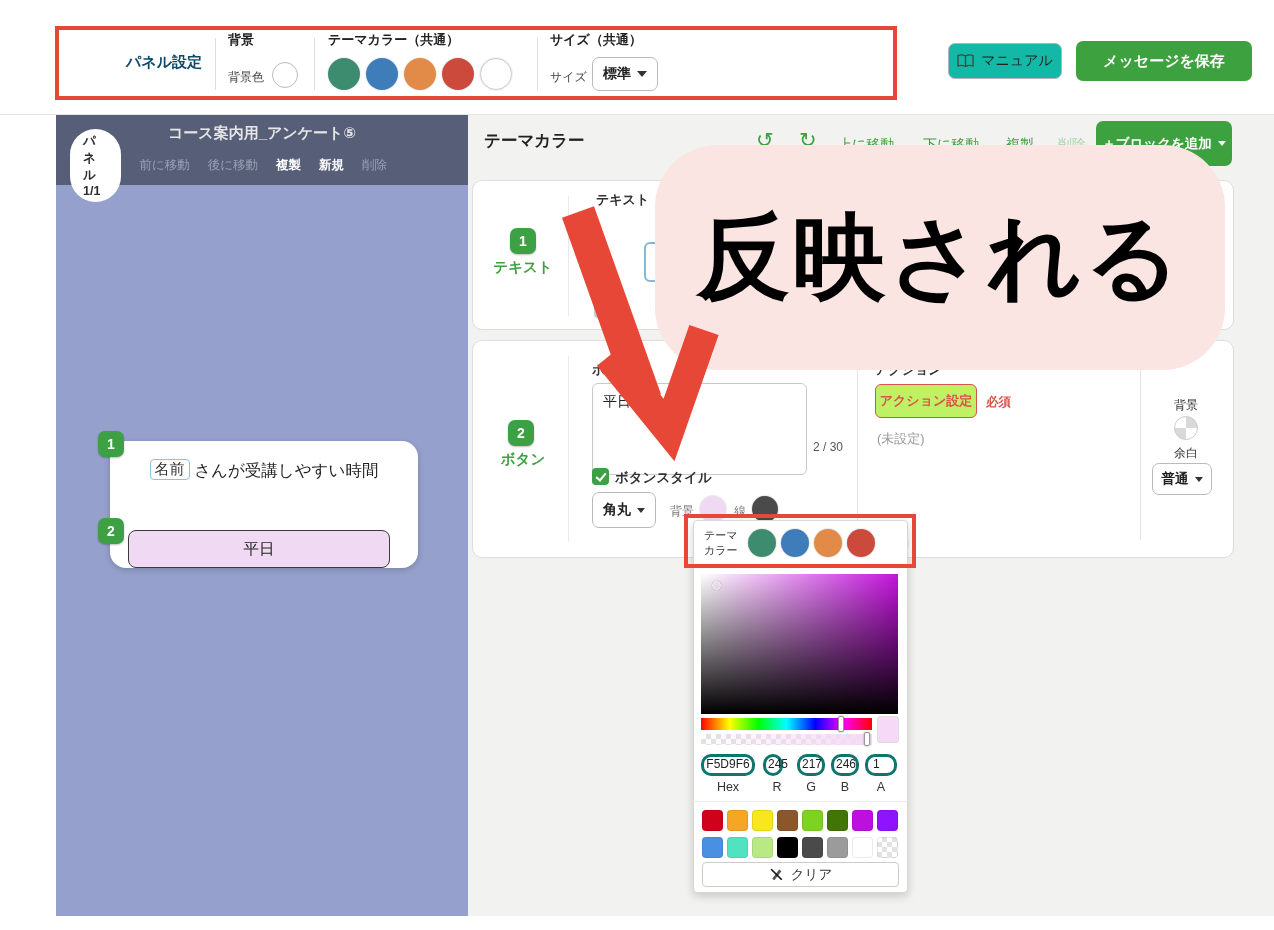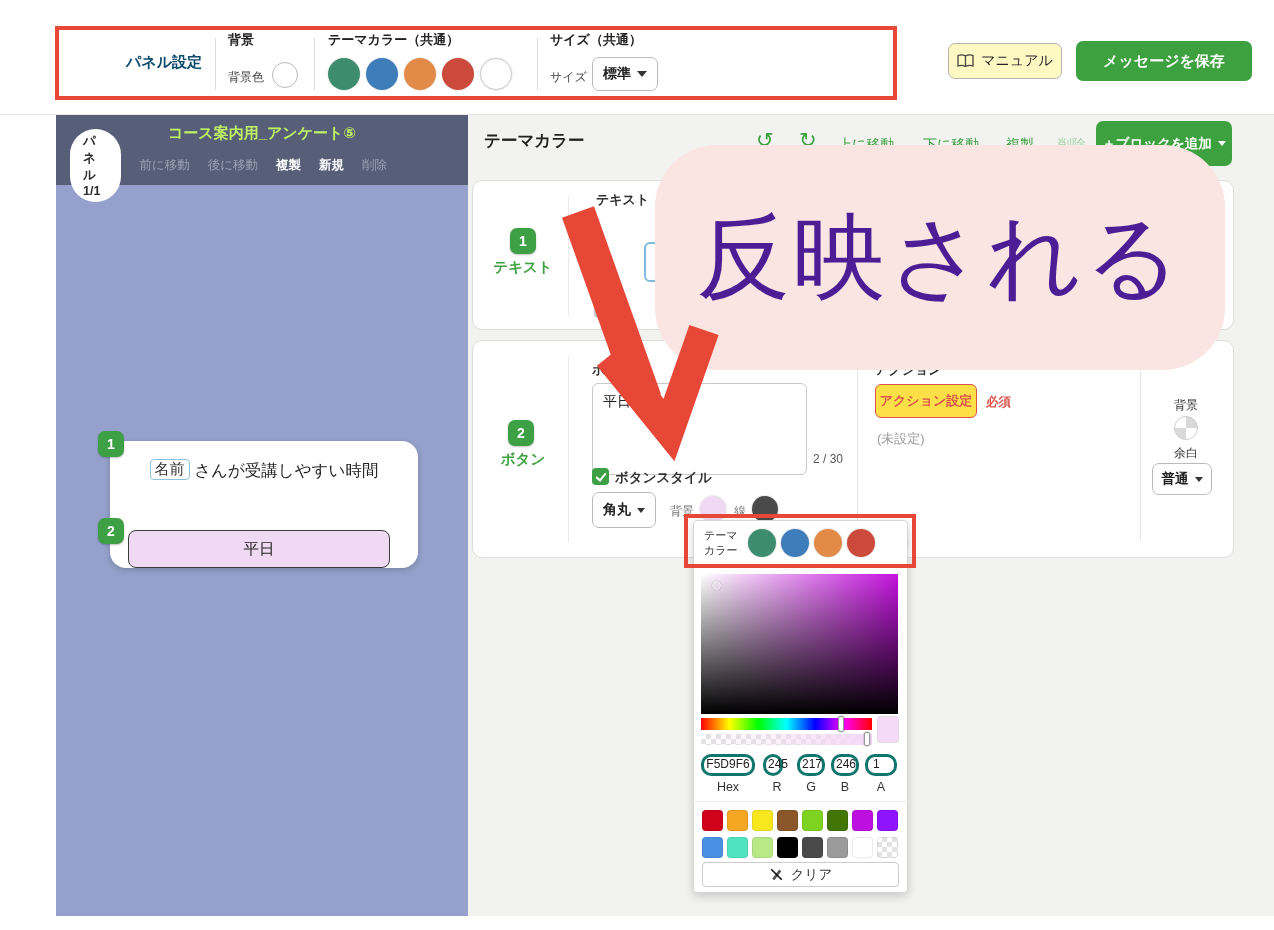--- a/index.html
+++ b/index.html
@@ -11,27 +11,27 @@
   .topbar{left:0;top:0;width:1274px;height:115px;background:#fff;border-bottom:1px solid #e4e4e4;}
   .tb-title{left:70px;top:53px;width:132px;text-align:right;font-size:15px;font-weight:bold;color:#0c4a6e;}
   .vdiv{width:1px;background:#ddd;}
   .sec-title{font-size:13px;font-weight:bold;color:#222;}
   .sm-label{font-size:12px;color:#444;}
   .circle{border-radius:50%;}
   .ring{background:#fff;border:1px solid #bbb;}
   .theme-dot{width:32px;height:32px;border-radius:50%;box-shadow:0 0 0 1px rgba(0,0,0,0.06);}
   .dropdown{background:#fff;border:1px solid #bbb;border-radius:7px;display:flex;align-items:center;justify-content:center;gap:6px;font-size:14px;font-weight:bold;color:#222;cursor:pointer;}
   .caret{width:0;height:0;border-left:5px solid transparent;border-right:5px solid transparent;border-top:6px solid #333;}
-  .btn-outline{background:#fef9c3;border:1px solid #b5b5b5;border-radius:7px;display:flex;align-items:center;justify-content:center;gap:7px;font-size:14px;color:#222;cursor:pointer;}
+  .btn-outline{background:#14b8a6;border:1px solid #b5b5b5;border-radius:7px;display:flex;align-items:center;justify-content:center;gap:7px;font-size:14px;color:#222;cursor:pointer;}
   .btn-green{background:#3EA13F;border-radius:7px;display:flex;align-items:center;justify-content:center;gap:6px;color:#fff;font-weight:bold;cursor:pointer;}
 
   
   .lpanel{left:56px;top:115px;width:412px;height:801px;background:#95A1CC;}
   .lheader{left:0;top:0;width:412px;height:70px;background:#575E78;}
-  .lh-title{left:0;top:9px;width:412px;text-align:center;color:#bef264;font-size:15px;font-weight:600;}
+  .lh-title{left:0;top:9px;width:412px;text-align:center;color:#e5e5e5;font-size:15px;font-weight:600;}
   .lh-nav{left:0;top:36px;width:345px;height:28px;display:flex;align-items:center;gap:18px;padding:0 14px;}
   .pill{background:#fff;color:#2c2c2c;font-size:12.5px;font-weight:bold;border-radius:999px;padding:4px 13px;}
   .lnav{font-size:12.5px;color:#9AA0B3;cursor:pointer;white-space:nowrap;}
   .lnav.on{color:#fff;font-weight:bold;}
 
   .pcard{left:110px;top:441px;width:308px;height:127px;background:#fff;border-radius:16px;box-shadow:0 2px 6px rgba(0,0,0,0.18);}
   .badge{width:26px;height:26px;border-radius:7px;background:#3DA045;color:#fff;font-size:14px;font-weight:bold;display:flex;align-items:center;justify-content:center;box-shadow:0 1px 2px rgba(0,0,0,0.25);}
   .qline{width:308px;text-align:center;font-size:16.5px;color:#1f1f1f;}
   .name-chip{display:inline-block;border:1.5px solid #8FC1DE;border-radius:4px;background:#fff;padding:0 4px;font-size:15px;color:#333;vertical-align:2px;}
   .pinkbtn{left:128px;top:530px;width:262px;height:38px;border:1.5px solid #3b3b3b;border-radius:8px;display:flex;align-items:center;justify-content:center;font-size:15.5px;color:#222;cursor:pointer;}
@@ -40,21 +40,21 @@
   .rpanel{left:468px;top:115px;width:806px;height:801px;background:#F2F2F0;}
   .r-title{left:484px;top:130px;font-size:16.5px;font-weight:bold;color:#222;}
   .g-ico{font-size:21px;color:#3EA13F;line-height:1;cursor:pointer;}
   .g-link{font-size:14px;color:#3EA13F;cursor:pointer;white-space:nowrap;}
   .g-link.off{color:#A9D4A9;}
   .card{background:#fff;border:1px solid #ddd;border-radius:10px;}
   .blk-label{color:#3EA13F;font-weight:bold;font-size:14.5px;text-align:center;}
   .f-label{font-size:13px;font-weight:bold;color:#333;}
   .textarea{background:#fff;border:1px solid #c9c9c9;border-radius:6px;padding:9px 10px;font-size:14px;color:#222;}
   .counter{font-size:12px;color:#555;}
-  .act-btn{border:1.5px solid #D9534A;border-radius:6px;background:#fde047;color:#D9534A;font-size:13px;font-weight:bold;display:flex;align-items:center;justify-content:center;cursor:pointer;}
+  .act-btn{border:1.5px solid #D9534A;border-radius:6px;background:#bef264;color:#D9534A;font-size:13px;font-weight:bold;display:flex;align-items:center;justify-content:center;cursor:pointer;}
   .req{color:#D9534A;font-size:12.5px;font-weight:bold;}
   .muted{color:#999;font-size:13px;}
   .checkbox{width:17px;height:17px;border-radius:4px;background:#3DA045;position:relative;cursor:pointer;}
   .checkbox:after{content:"";position:absolute;left:5.5px;top:2.5px;width:4px;height:8px;border:solid #fff;border-width:0 2.5px 2.5px 0;transform:rotate(40deg);}
   .cb-gray{width:22px;height:22px;border-radius:4px;background:#C9C9C9;cursor:pointer;}
   .quarter{width:24px;height:24px;border-radius:50%;border:1px solid #ccc;background:conic-gradient(#d9d9d9 0 25%,#fff 25% 50%,#d9d9d9 50% 75%,#fff 75% 100%);}
   .color-dot{width:26px;height:26px;border-radius:50%;cursor:pointer;box-shadow:0 0 0 1px rgba(0,0,0,0.08);}
 
   
   .picker{left:693px;top:520px;width:215px;height:373px;background:#fff;border:1px solid #d7d7d7;border-radius:4px;box-shadow:0 3px 10px rgba(0,0,0,0.18);z-index:20;}
@@ -68,21 +68,21 @@
   .alpha .fill{position:absolute;inset:0;}
   .slider-handle{width:6px;height:16px;background:#fff;border:1px solid #999;border-radius:2px;box-shadow:0 0 2px rgba(0,0,0,0.4);z-index:23;}
   .pk-input{position:absolute;height:22px;border:3px solid #0f766e;border-radius:10px;font-size:12px;color:#222;text-align:center;padding:0 2px;background:#fff;}
   .pk-lab{position:absolute;top:780px;font-size:12.5px;color:#333;text-align:center;}
   .swatch{position:absolute;width:21px;height:21px;border-radius:4px;cursor:pointer;box-shadow:inset 0 0 0 1px rgba(0,0,0,0.08);}
   .clear-btn{left:702px;top:862px;width:197px;height:25px;background:#fff;border:1px solid #ccc;border-radius:4px;display:flex;align-items:center;justify-content:center;gap:7px;font-size:13.5px;color:#333;cursor:pointer;z-index:21;}
 
   
   .ann-rect{border:4px solid #E74737;background:transparent;pointer-events:none;}
   .bubble{left:655px;top:145px;width:570px;height:225px;background:#FBE5E2;border-radius:62px;z-index:40;display:flex;align-items:center;justify-content:center;pointer-events:none;}
-  .bubble-text{font-size:93px;font-weight:normal;color:#4c1d95;letter-spacing:3px;white-space:nowrap;}
+  .bubble-text{font-size:93px;font-weight:bold;color:#000000;letter-spacing:3px;white-space:nowrap;}
   .arrow-svg{left:0;top:0;width:1274px;height:930px;z-index:45;pointer-events:none;}
 </style>
 </head>
 <body>
 
 <div class="canvas">
 
   <div class="abs topbar">
     <div class="abs tb-title">パネル設定</div>
     <div class="abs vdiv" style="left:215px;top:38px;height:52px;"></div>
@@ -164,21 +164,21 @@
   <div class="abs" style="left:644px;top:242px;width:46px;height:40px;border:2px solid #7FB9DC;border-radius:6px;background:#fff;"></div>
   <div class="abs cb-gray" style="left:594px;top:296px;"></div>
 
   <div class="abs card" style="left:472px;top:340px;width:762px;height:218px;"></div>
   <div class="abs badge" style="left:508px;top:420px;">2</div>
   <div class="abs blk-label" style="left:478px;top:450px;width:90px;">ボタン</div>
   <div class="abs vdiv" style="left:568px;top:356px;height:186px;background:#eaeaea;"></div>
 
   <div class="abs f-label" style="left:592px;top:361px;">ボタン</div>
   <div class="abs textarea" style="left:592px;top:383px;width:215px;height:92px;">平日</div>
-  <div class="abs counter" style="left:813px;top:440px;margin-top:12px;">2 / 30</div>
+  <div class="abs counter" style="left:813px;top:440px;">2 / 30</div>
 
   <div class="abs vdiv" style="left:857px;top:368px;height:172px;background:#e5e5e5;"></div>
   <div class="abs f-label" style="left:875px;top:361px;">アクション</div>
   <div class="abs act-btn" style="left:875px;top:384px;width:102px;height:34px;">
     <span>アクション設定</span>
   </div>
   <div class="abs req" style="left:986px;top:394px;">必須</div>
   <div class="abs muted" style="left:877px;top:430px;">(未設定)</div>
 
   <div class="abs vdiv" style="left:1140px;top:368px;height:172px;background:#e5e5e5;"></div>

